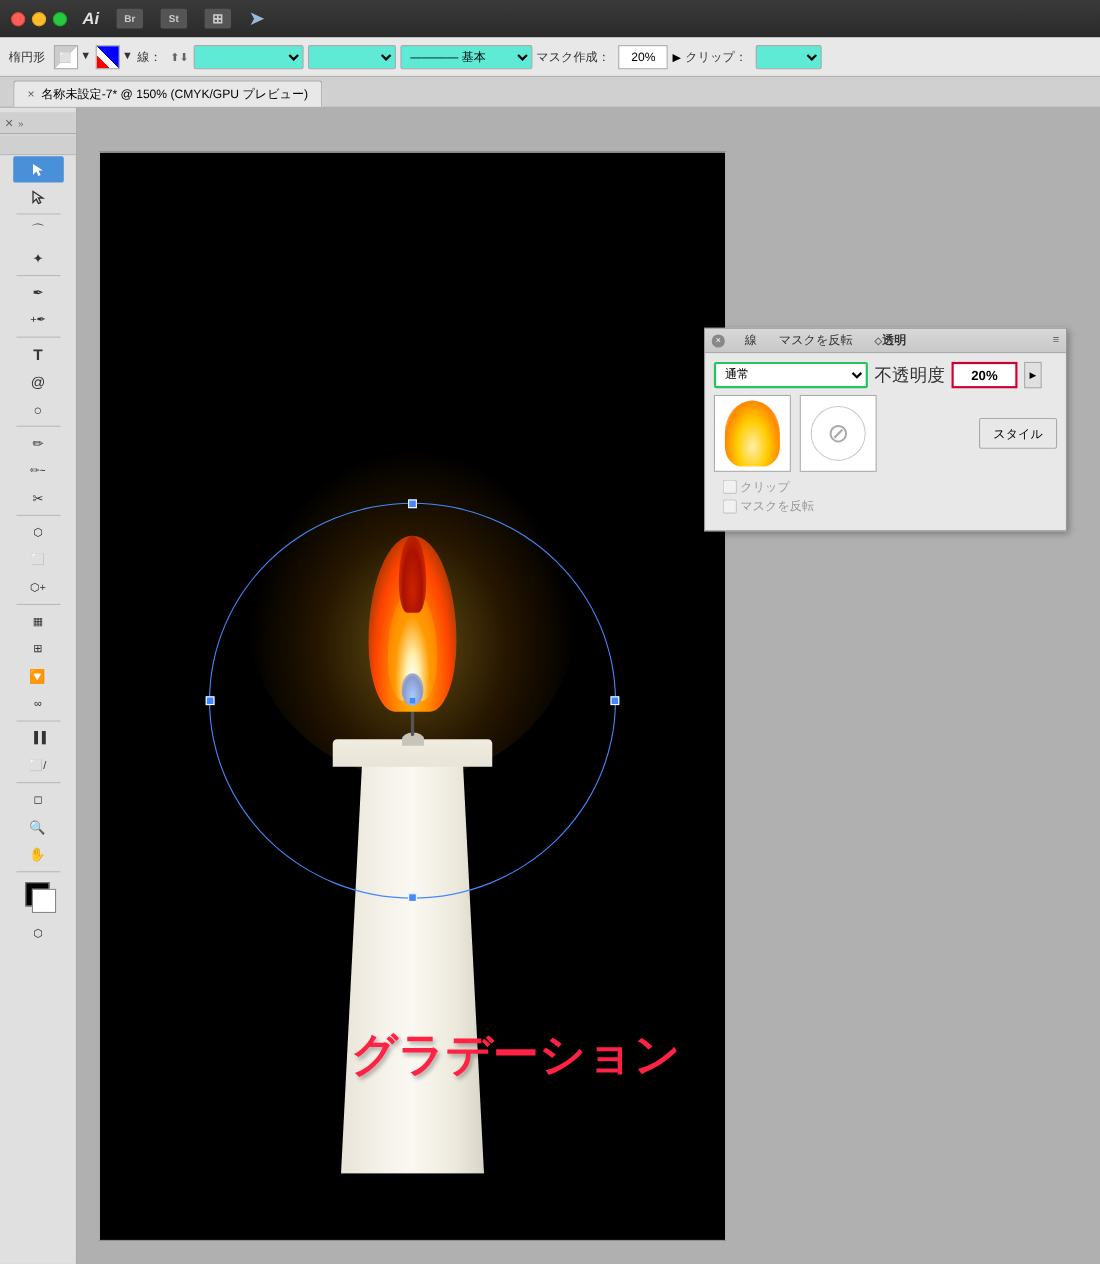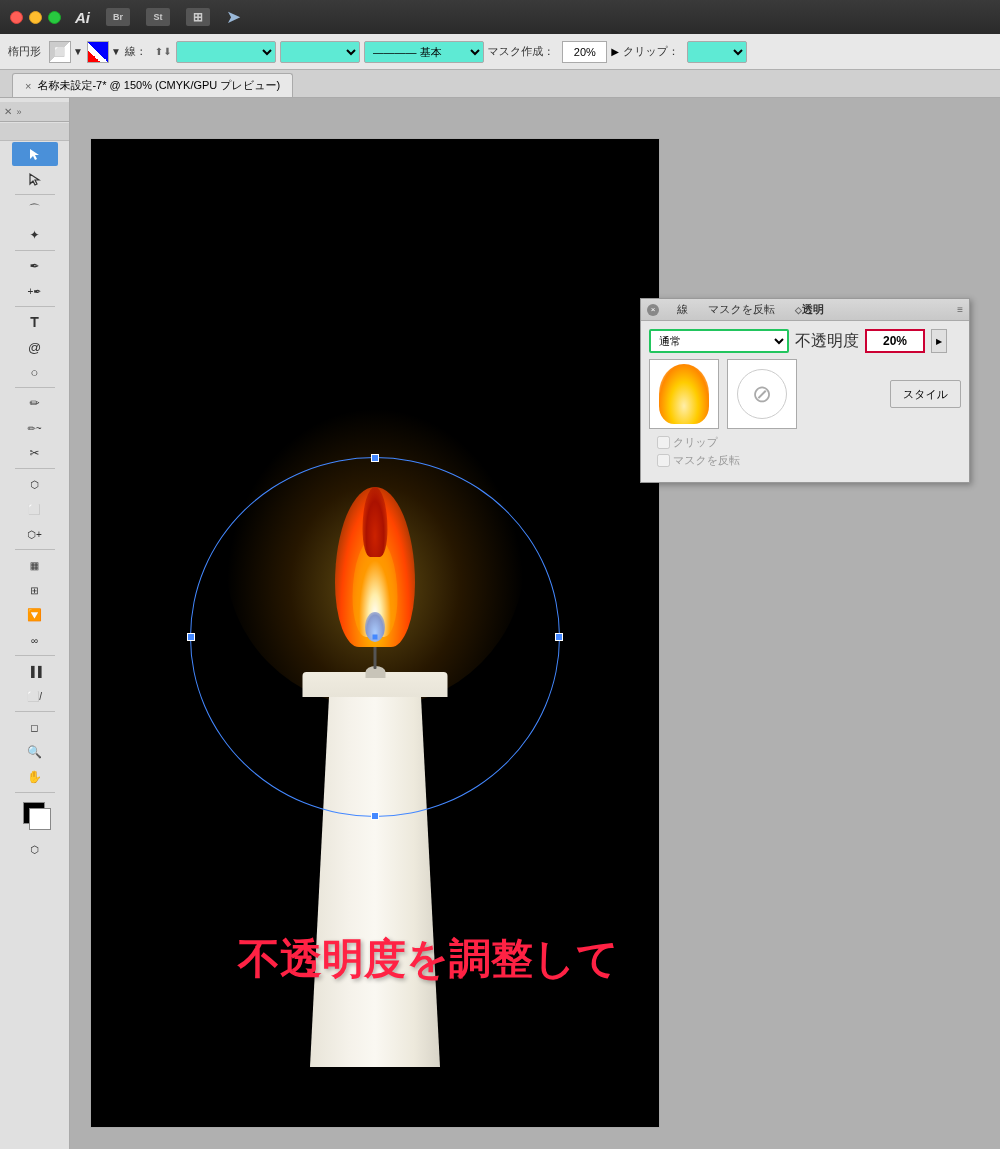--- a/index.html
+++ b/index.html
@@ -715,21 +715,21 @@
 
         <div class="selection-ellipse">
           <div class="sel-handle sel-top"></div>
           <div class="sel-handle sel-bottom"></div>
           <div class="sel-handle sel-left"></div>
           <div class="sel-handle sel-right"></div>
           <div class="sel-center"></div>
         </div>
 
         <div class="annotation-text">
-          <div>不透明度を調整して</div>
+          <div>グラデーション</div>
         </div>
       </div>
     </div>
 
     <div class="transparency-panel">
       <div class="panel-title-bar">
         <div class="panel-close-x">×</div>
         <div class="panel-tabs">
           <span class="panel-tab">線</span>
           <span class="panel-tab">マスクを反転</span>

